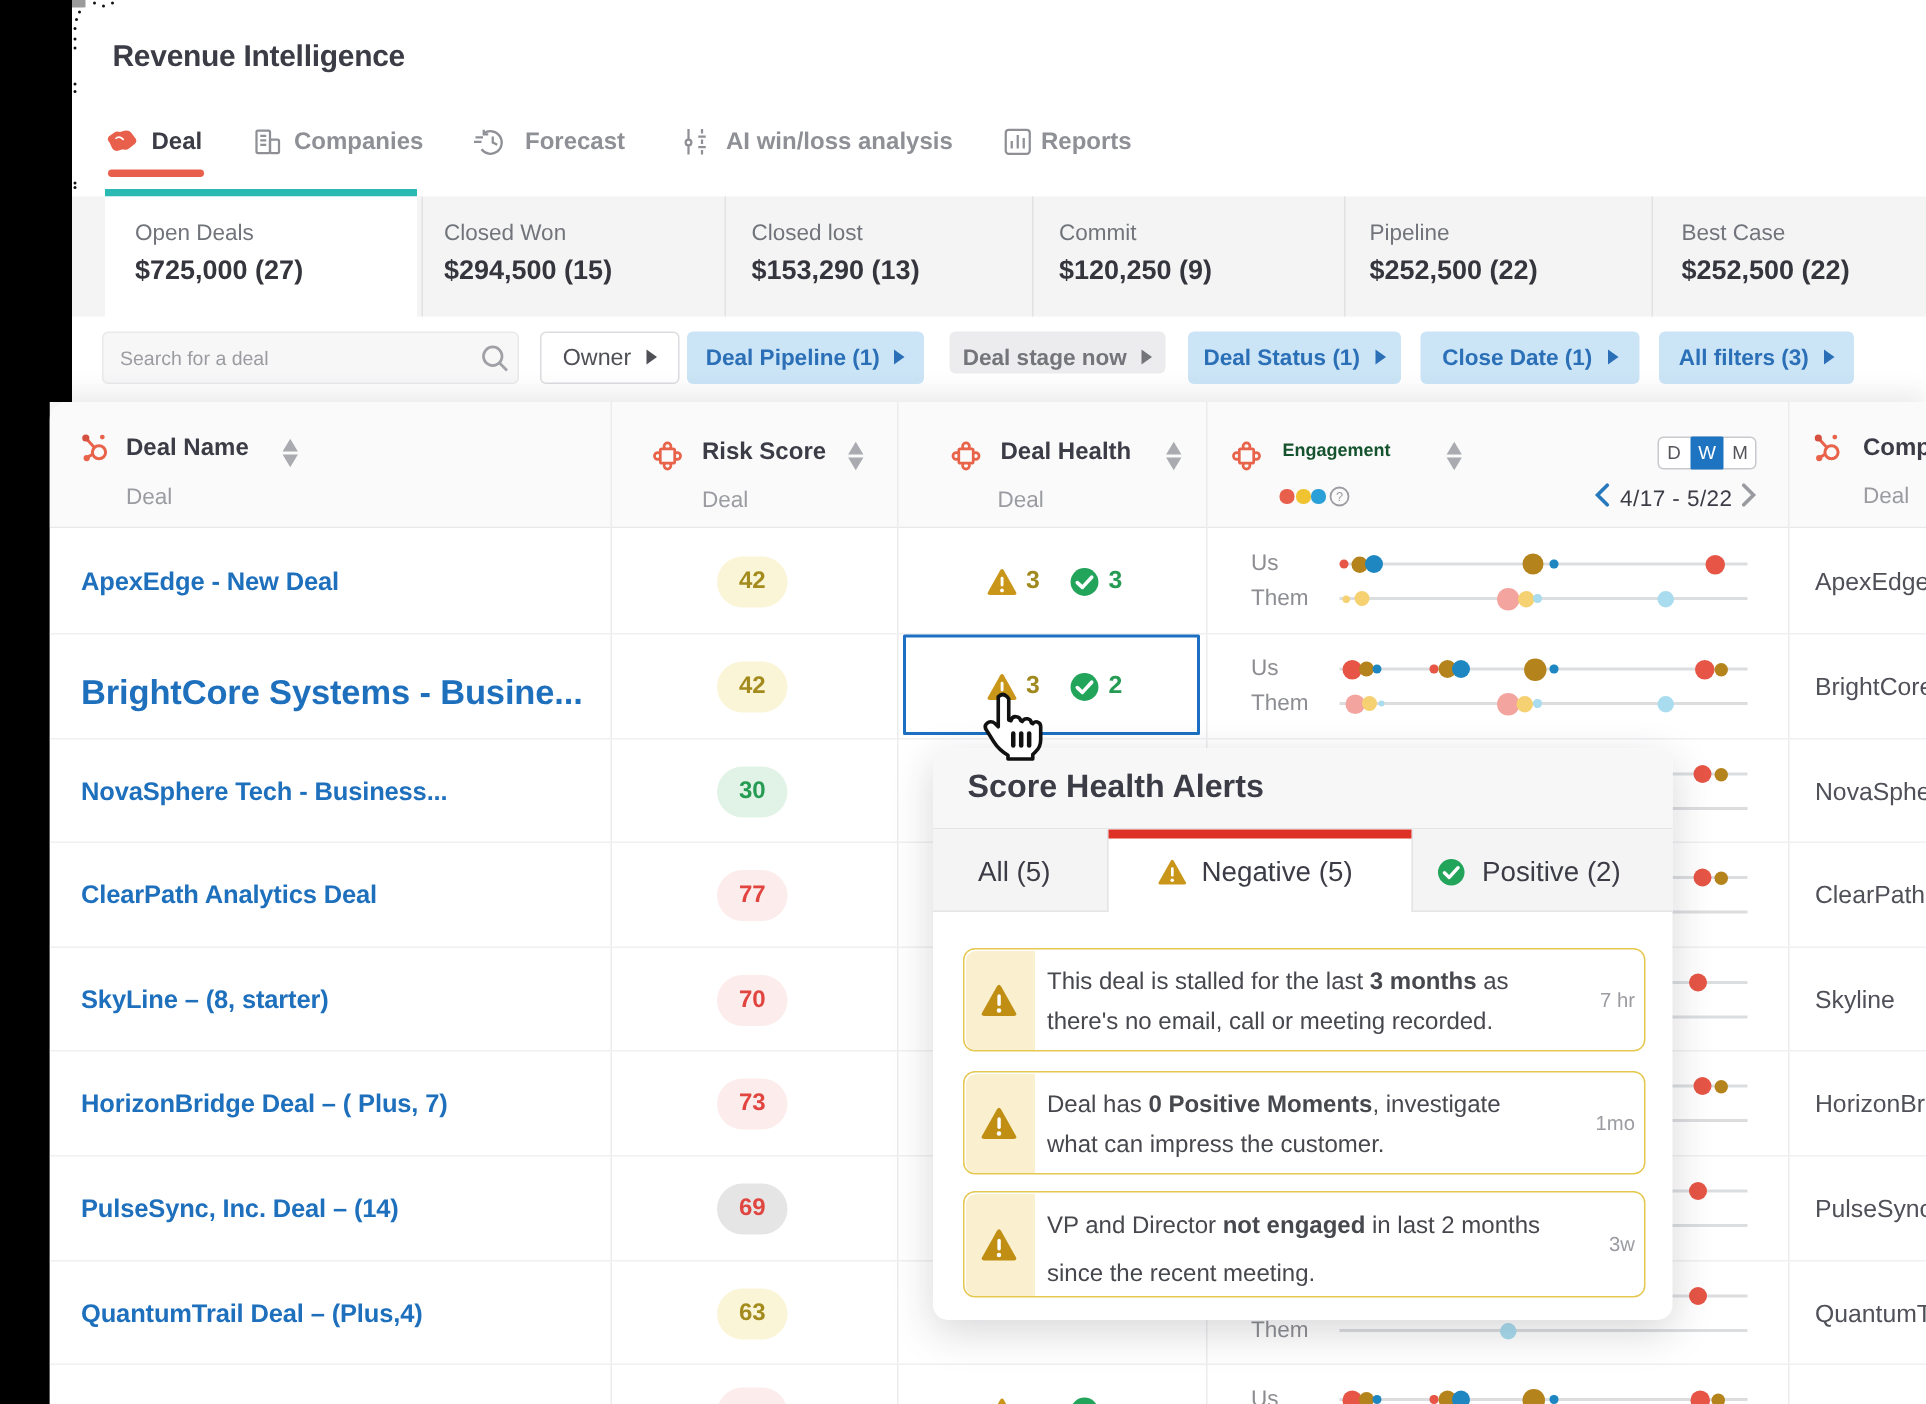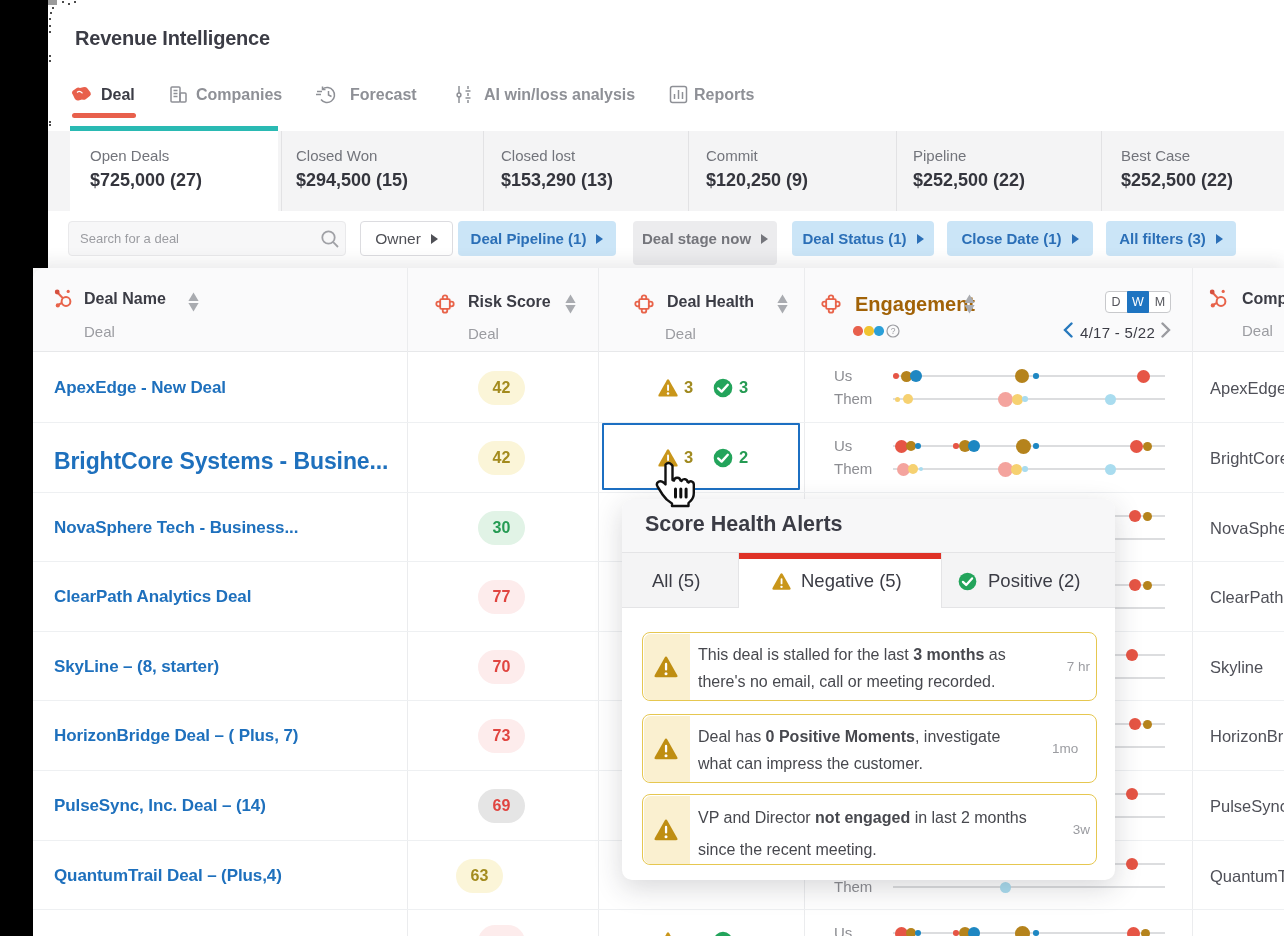--- a/index.html
+++ b/index.html
@@ -93,21 +93,21 @@
 <div class="abs" style="left:1121px;top:147px;font-size:15px;color:#72747b">Best Case</div>
 <div class="abs bold" style="left:1121px;top:170px;font-size:18px;color:#34353d">$252,500 (22)</div>
 <div class="abs" style="left:68px;top:221px;width:278px;height:35px;background:#f7f7f8;border:1px solid #e9e9eb;border-radius:4px;box-sizing:border-box"></div>
 <div class="abs" style="left:80px;top:231px;font-size:13px;color:#9b9ca1">Search for a deal</div>
 <svg class="abs" style="left:320px;top:229px" width="20" height="20" viewBox="0 0 20 20">
 <circle cx="8.5" cy="8.5" r="6.2" stroke="#a0a1a6" stroke-width="1.8" fill="none"></circle>
 <line x1="13.2" y1="13.2" x2="18" y2="18" stroke="#a0a1a6" stroke-width="1.8"></line>
   </svg>
 <div class="abs" style="left:360px;top:221px;width:93px;height:35px;background:#fff;border:1px solid #dcdce0;border-radius:4px;box-sizing:border-box;color:#4f5056;font-size:15.5px;line-height:33px;text-align:center">Owner<span style="display:inline-block;margin-left:10px;width:0;height:0;border-left:7px solid #4f5056;border-top:5px solid transparent;border-bottom:5px solid transparent;vertical-align:0px"></span></div>
 <div class="abs bold" style="left:458px;top:221px;width:158px;height:35px;background:#cbe5f7;border-radius:4px;color:#2b6fb7;font-size:15px;line-height:35px;text-align:center">Deal Pipeline (1)<span style="display:inline-block;margin-left:10px;width:0;height:0;border-left:7px solid #2b6fb7;border-top:5px solid transparent;border-bottom:5px solid transparent;vertical-align:0px"></span></div>
-<div class="abs bold" style="left:633px;top:221px;width:144px;height:44px;background:#ececee;border-radius:4px;color:#74757b;font-size:15px;line-height:35px;text-align:center">Deal stage now<span style="display:inline-block;margin-left:10px;width:0;height:0;border-left:7px solid #74757b;border-top:5px solid transparent;border-bottom:5px solid transparent;vertical-align:0px"></span></div>
+<div class="abs bold" style="left:633px;top:221px;width:144px;height:28px;background:#ececee;border-radius:4px;color:#74757b;font-size:15px;line-height:35px;text-align:center">Deal stage now<span style="display:inline-block;margin-left:10px;width:0;height:0;border-left:7px solid #74757b;border-top:5px solid transparent;border-bottom:5px solid transparent;vertical-align:0px"></span></div>
 <div class="abs bold" style="left:792px;top:221px;width:142px;height:35px;background:#cbe5f7;border-radius:4px;color:#2b6fb7;font-size:15px;line-height:35px;text-align:center">Deal Status (1)<span style="display:inline-block;margin-left:10px;width:0;height:0;border-left:7px solid #2b6fb7;border-top:5px solid transparent;border-bottom:5px solid transparent;vertical-align:0px"></span></div>
 <div class="abs bold" style="left:947px;top:221px;width:146px;height:35px;background:#cbe5f7;border-radius:4px;color:#2b6fb7;font-size:15px;line-height:35px;text-align:center">Close Date (1)<span style="display:inline-block;margin-left:10px;width:0;height:0;border-left:7px solid #2b6fb7;border-top:5px solid transparent;border-bottom:5px solid transparent;vertical-align:0px"></span></div>
 <div class="abs bold" style="left:1106px;top:221px;width:130px;height:35px;background:#cbe5f7;border-radius:4px;color:#2b6fb7;font-size:15px;line-height:35px;text-align:center">All filters (3)<span style="display:inline-block;margin-left:10px;width:0;height:0;border-left:7px solid #2b6fb7;border-top:5px solid transparent;border-bottom:5px solid transparent;vertical-align:0px"></span></div>
 <div class="abs" style="left:33px;top:268px;width:1251px;height:668px;background:#fff;border-top-left-radius:12px;box-shadow:0 -6px 16px rgba(60,60,70,0.10)"></div>
 <div class="abs" style="left:33px;top:268px;width:1251px;height:84px;background:#fafafb;border-top-left-radius:12px;border-bottom:1px solid #e7e8ea;box-sizing:border-box"></div>
 <div class="abs" style="left:407px;top:268px;width:1px;height:668px;background:#ebecee"></div>
 <div class="abs" style="left:598px;top:268px;width:1px;height:668px;background:#ebecee"></div>
 <div class="abs" style="left:804px;top:268px;width:1px;height:668px;background:#ebecee"></div>
 <div class="abs" style="left:1192px;top:268px;width:1px;height:668px;background:#ebecee"></div>
 <svg style="position:absolute;left:53px;top:288px" width="20" height="21" viewBox="0 0 20 21">
@@ -158,21 +158,21 @@
 <div class="abs" style="left:665px;top:325px;font-size:15px;color:#9b9ca1">Deal</div>
 <svg style="position:absolute;left:821px;top:294px" width="20" height="20" viewBox="0 0 20 20">
 <g stroke="#e8634a" stroke-width="1.8" fill="#fafafb">
 <circle cx="10" cy="3.6" r="2.3"></circle>
       <circle cx="10" cy="16.4" r="2.3"></circle>
 <circle cx="3.6" cy="10" r="2.3"></circle>
       <circle cx="16.4" cy="10" r="2.3"></circle>
 <rect x="5.2" y="5.2" width="9.6" height="9.6" rx="1"></rect>
 </g>
 </svg>
-<div class="abs bold" style="left:855px;top:293px;font-size:20px;color:#a16207">Engagement</div>
+<div class="abs bold" style="left:855px;top:293px;font-size:12px;color:#14532d">Engagement</div>
 <svg style="position:absolute;left:964px;top:294px" width="11" height="20" viewBox="0 0 11 20">
 <path d="M5.5 0.5 L10.6 9 L0.4 9 Z" fill="#a9abb0"></path>
     <path d="M5.5 19.5 L10.6 11 L0.4 11 Z" fill="#a9abb0"></path>
   </svg>
 <div style="position:absolute;left:853.3px;top:326.3px;width:9.4px;height:9.4px;border-radius:50%;background:#e8604c"></div>
 <div style="position:absolute;left:864.3px;top:326.3px;width:9.4px;height:9.4px;border-radius:50%;background:#f0c330"></div>
 <div style="position:absolute;left:874.3px;top:326.3px;width:9.4px;height:9.4px;border-radius:50%;background:#2a9fd8"></div>
 <svg class="abs" style="left:886px;top:324px" width="14" height="14" viewBox="0 0 14 14">
 <circle cx="7" cy="7" r="6" stroke="#9b9ca1" stroke-width="1.2" fill="none"></circle>
 <text x="7" y="10" font-size="8.5" text-anchor="middle" fill="#9b9ca1" font-family="Liberation Sans">?</text>
@@ -344,21 +344,21 @@
 <div class="abs" style="left:893px;top:816px;width:272px;height:1.5px;background:#dcdddf"></div>
 <div style="position:absolute;left:895px;top:788px;width:12px;height:12px;border-radius:50%;background:#e65545"></div>
 <div style="position:absolute;left:1019px;top:788px;width:12px;height:12px;border-radius:50%;background:#b5831c"></div>
 <div style="position:absolute;left:1126px;top:788px;width:12px;height:12px;border-radius:50%;background:#e65545"></div>
 <div style="position:absolute;left:897px;top:811px;width:12px;height:12px;border-radius:50%;background:#f4a49e"></div>
 <div style="position:absolute;left:908px;top:812px;width:10px;height:10px;border-radius:50%;background:#f6d171"></div>
 <div style="position:absolute;left:999px;top:811px;width:12px;height:12px;border-radius:50%;background:#f4a49e"></div>
 <div style="position:absolute;left:1085px;top:812px;width:10px;height:10px;border-radius:50%;background:#a9dcef"></div>
 <div class="abs" style="left:1210px;top:797px;font-size:16.5px;color:#4f5058">PulseSync</div>
 <div class="abs bold" style="left:54px;top:866px;font-size:17px;color:#1e70bd;letter-spacing:-0.1px">QuantumTrail Deal – (Plus,4)</div>
-<div class="abs bold" style="left:456px;top:859px;width:47px;height:34px;background:#fbf5d8;border-radius:17px;color:#a38b1e;font-size:16px;text-align:center;line-height:34px">63</div>
+<div class="abs bold" style="left:478px;top:859px;width:47px;height:34px;background:#fbf5d8;border-radius:17px;color:#a38b1e;font-size:16px;text-align:center;line-height:34px">63</div>
 <div class="abs" style="left:834px;top:855px;font-size:15px;color:#8c8d92">Us</div>
 <div class="abs" style="left:834px;top:878px;font-size:15px;color:#8c8d92">Them</div>
 <div class="abs" style="left:893px;top:863px;width:272px;height:1.5px;background:#dcdddf"></div>
 <div class="abs" style="left:893px;top:886px;width:272px;height:1.5px;background:#dcdddf"></div>
 <div style="position:absolute;left:895px;top:858px;width:12px;height:12px;border-radius:50%;background:#e65545"></div>
 <div style="position:absolute;left:1019px;top:858px;width:12px;height:12px;border-radius:50%;background:#b5831c"></div>
 <div style="position:absolute;left:1126px;top:858px;width:12px;height:12px;border-radius:50%;background:#e65545"></div>
 <div style="position:absolute;left:999.5px;top:881.5px;width:11.0px;height:11.0px;border-radius:50%;background:#a9dcef"></div>
 <div class="abs" style="left:1210px;top:867px;font-size:16.5px;color:#4f5058">QuantumT</div>
 <div class="abs bold" style="left:478px;top:925px;width:47px;height:34px;background:#fdecec;border-radius:17px;color:#e04540;font-size:16px;text-align:center;line-height:34px"></div>
@@ -417,21 +417,21 @@
 <div class="abs" style="left:1052px;top:658.5px;width:38px;text-align:right;font-size:13.5px;color:#9b9ca1">7 hr</div>
 <div class="abs" style="left:642px;top:714px;width:455px;height:69px;border:1.5px solid #e6c750;border-radius:8px;box-sizing:border-box;background:#fff;overflow:hidden"></div>
 <div class="abs" style="left:643.5px;top:715.5px;width:46px;height:66px;background:#faf0d0;border-radius:6.5px 0 0 6.5px"></div>
 <svg style="position:absolute;left:654px;top:736.5px" width="24" height="24" viewBox="0 0 20 20">
 <path d="M8.8 2.2 Q10 0.4 11.2 2.2 L19.3 16.6 Q20.3 18.6 18.2 18.6 L1.8 18.6 Q-0.3 18.6 0.7 16.6 Z" fill="#bf8e12"></path>
 <rect x="9.1" y="6.5" width="1.9" height="6.5" rx="0.95" fill="#fff"></rect>
     <circle cx="10" cy="15.6" r="1.25" fill="#fff"></circle>
   </svg>
 <div class="abs" style="left:698px;top:727.5px;font-size:16px;color:#47484e">Deal has <b>0 Positive Moments</b>, investigate</div>
 <div class="abs" style="left:698px;top:754.5px;font-size:16px;color:#47484e">what can impress the customer.</div>
-<div class="abs" style="left:1052px;top:740.5px;width:38px;font-size:13.5px;color:#9b9ca1">1mo</div>
+<div class="abs" style="left:1052px;top:740.5px;width:38px;text-align:right;font-size:13.5px;color:#9b9ca1">1mo</div>
 <div class="abs" style="left:642px;top:794px;width:455px;height:71px;border:1.5px solid #e6c750;border-radius:8px;box-sizing:border-box;background:#fff;overflow:hidden"></div>
 <div class="abs" style="left:643.5px;top:795.5px;width:46px;height:68px;background:#faf0d0;border-radius:6.5px 0 0 6.5px"></div>
 <svg style="position:absolute;left:654px;top:817.5px" width="24" height="24" viewBox="0 0 20 20">
 <path d="M8.8 2.2 Q10 0.4 11.2 2.2 L19.3 16.6 Q20.3 18.6 18.2 18.6 L1.8 18.6 Q-0.3 18.6 0.7 16.6 Z" fill="#bf8e12"></path>
 <rect x="9.1" y="6.5" width="1.9" height="6.5" rx="0.95" fill="#fff"></rect>
     <circle cx="10" cy="15.6" r="1.25" fill="#fff"></circle>
   </svg>
 <div class="abs" style="left:698px;top:808.5px;font-size:16px;color:#47484e">VP and Director <b>not engaged</b> in last 2 months</div>
 <div class="abs" style="left:698px;top:841px;font-size:16px;color:#47484e">since the recent meeting.</div>
 <div class="abs" style="left:1052px;top:821.5px;width:38px;text-align:right;font-size:13.5px;color:#9b9ca1">3w</div>

